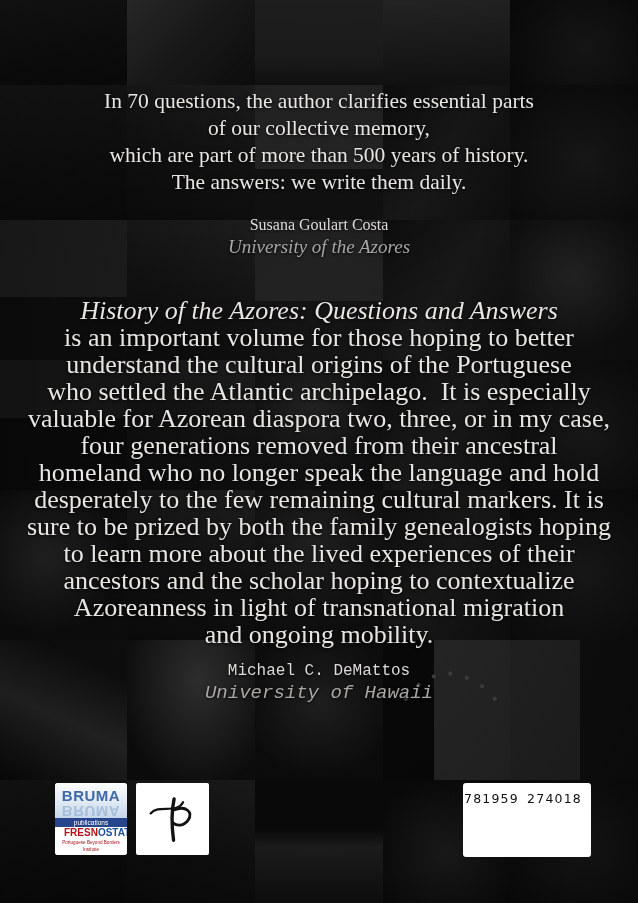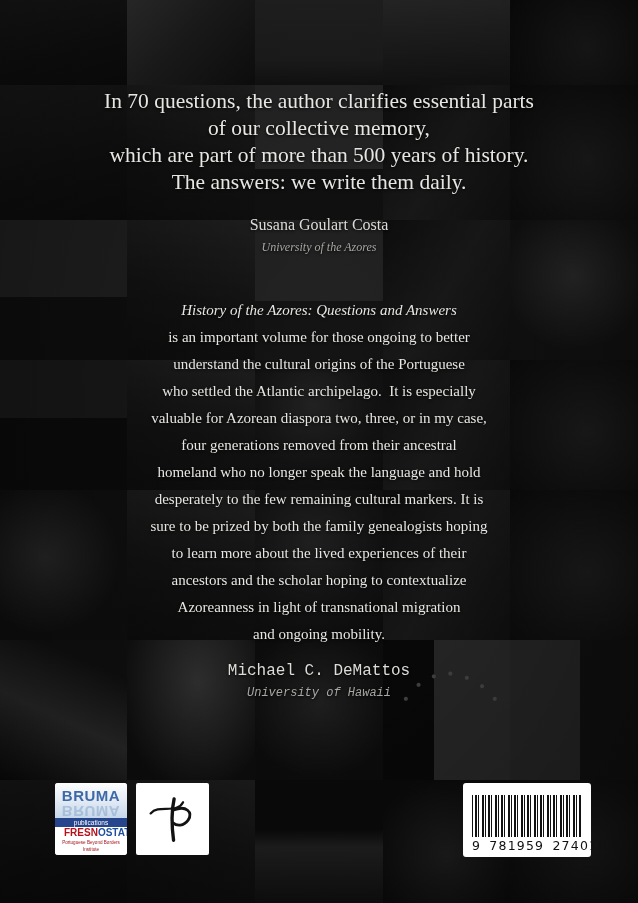--- a/index.html
+++ b/index.html
@@ -47,26 +47,26 @@
   .tile:nth-child(34){background:radial-gradient(circle at 50% 60%,#2f2f2f,#101010 80%);}
   .overlay{
     position:absolute; inset:0;
     background:radial-gradient(ellipse at 50% 42%, rgba(0,0,0,.30) 0%, rgba(0,0,0,.45) 60%, rgba(0,0,0,.58) 100%);
   }
   
   .content{ position:absolute; inset:0; text-align:center; color:#e7e6e2;
             text-shadow:0 1px 3px rgba(0,0,0,.85); }
   .line{ white-space:pre-wrap; }
   .q1{ position:absolute; top:88px; left:0; right:0; font-size:21.5px; line-height:27px; }
-  .q2{ position:absolute; top:297px; left:0; right:0; font-size:15px; line-height:27px; }
+  .q2{ position:absolute; top:297px; left:0; right:0; font-size:26px; line-height:27px; }
   .italic{ font-style:italic; }
   .attr1{ position:absolute; top:214px; left:0; right:0; }
   .attr2{ position:absolute; top:660px; left:0; right:0;font-family:Liberation Mono, monospace; }
   .attr-name{ font-size:16px; line-height:22px; color:#dddcd8; }
-  .attr-aff{ font-size:12px; line-height:22px; font-style:italic; color:#a8a7a3; }
+  .attr-aff{ font-size:19px; line-height:22px; font-style:italic; color:#a8a7a3; }
   
   .footer{ position:absolute; left:55px; right:47px; bottom:46px; height:74px;
            display:flex; align-items:flex-start; }
   .bruma{ width:72px; height:72px; background:#fff; border-radius:3px; overflow:hidden;
           display:flex; flex-direction:column;
           font-family:"Liberation Sans","DejaVu Sans",sans-serif; }
   .bruma-top{ flex:1; background:linear-gradient(180deg,#fdfdfd 0%,#e6edf6 45%,#c6d7ea 100%);
               text-align:center; overflow:hidden; }
   .bruma-word{ font-weight:bold; font-size:15px; letter-spacing:.5px; color:#3c69a8;
                line-height:1; padding-top:5px; }
@@ -76,21 +76,21 @@
   .bruma-fresno{ background:#fff; text-align:center; font-size:10px; font-weight:bold;
                  line-height:12px; letter-spacing:0; }
   .fresno-red{ color:#b5121b;padding-left:9px; }
   .fresno-o{ color:#1c4e9d; }
   .fresno-blue{ color:#1c4e9d; }
   .bruma-inst{ background:#fff; color:#a4131c; font-size:4.6px; line-height:7px;
                text-align:center; padding-bottom:2px; }
   .press{ width:73px; height:72px; background:#fff; border-radius:2px; margin-left:9px;
           display:flex; align-items:center; justify-content:center; }
   .barcode-card{ margin-left:auto; width:128px; height:74px; background:#fff; border-radius:3px;
-                 display:flex; flex-direction:column; justify-content:flex-end;
+                 display:flex; flex-direction:row; justify-content:flex-end;
                  padding:7px 9px 4px; }
   .bars{ height:42px;
          background:repeating-linear-gradient(90deg,
            #111 0 1px,#fff 1px 3px,#111 3px 5px,#fff 5px 6px,
            #111 6px 7px,#fff 7px 10px,#111 10px 12px,#fff 12px 13px); }
   .isbn{ font-family:"DejaVu Sans","Liberation Sans",sans-serif; font-size:12.5px; color:#111;
          text-align:center; letter-spacing:1.2px; word-spacing:3px; margin-top:1px;
          white-space:pre; }
 </style>
 </head>
@@ -146,21 +146,21 @@
       <div class="line">The answers: we write them daily.</div>
     </div>
 
     <div class="attr1">
       <div class="attr-name">Susana Goulart Costa</div>
       <div class="attr-aff">University of the Azores</div>
     </div>
 
     <div class="q2">
       <div class="line italic">History of the Azores: Questions and Answers</div>
-      <div class="line">is an important volume for those ongoing to better</div>
+      <div class="line">is an important volume for those hoping to better</div>
       <div class="line">understand the cultural origins of the Portuguese</div>
       <div class="line">who settled the Atlantic archipelago.  It is especially</div>
       <div class="line">valuable for Azorean diaspora two, three, or in my case,</div>
       <div class="line">four generations removed from their ancestral</div>
       <div class="line">homeland who no longer speak the language and hold</div>
       <div class="line">desperately to the few remaining cultural markers. It is</div>
       <div class="line">sure to be prized by both the family genealogists hoping</div>
       <div class="line">to learn more about the lived experiences of their</div>
       <div class="line">ancestors and the scholar hoping to contextualize</div>
       <div class="line">Azoreanness in light of transnational migration</div>

